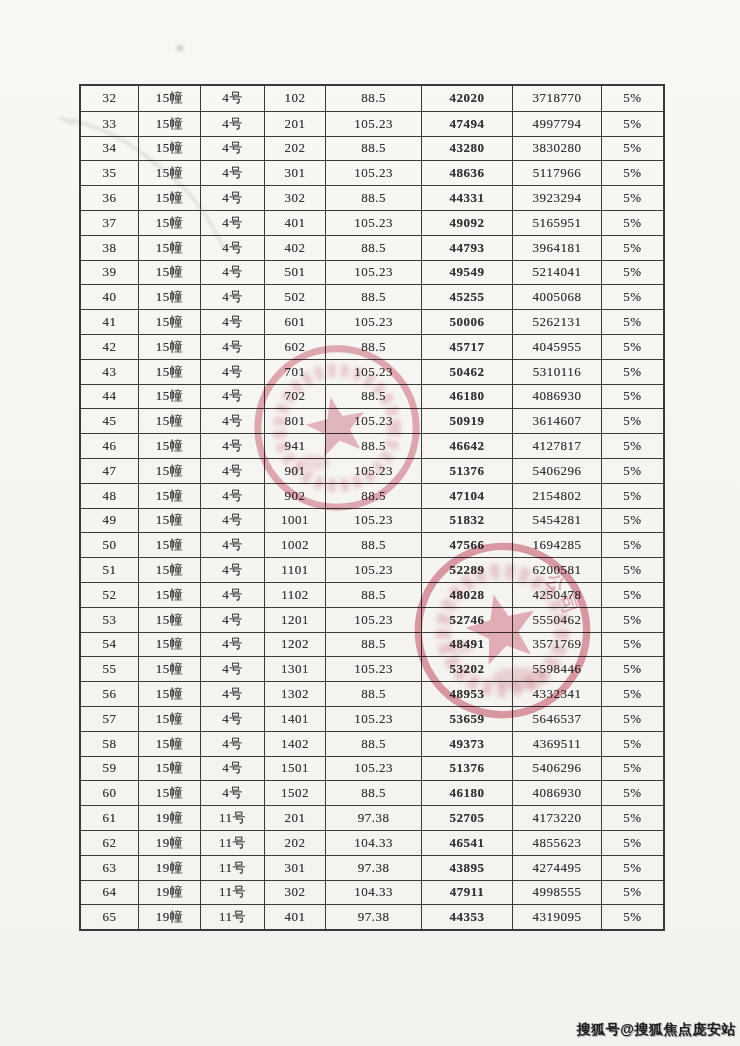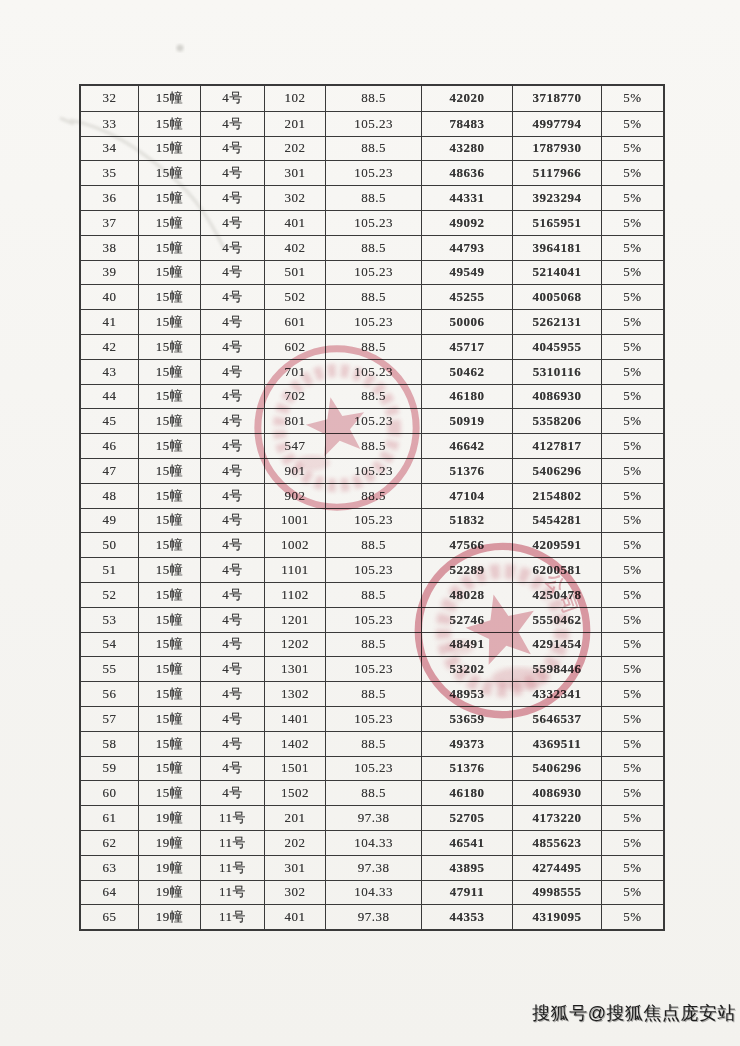--- a/index.html
+++ b/index.html
@@ -28,32 +28,32 @@
     text-shadow:0 0 .6px rgba(55,55,55,.55);
     overflow:hidden; white-space:nowrap;
   }
   .cell:first-child { border-left:none; }
   .c0 { flex:0 0 57px; }
   .c1 { flex:0 0 62px; }
   .c2 { flex:0 0 64px; }
   .c3 { flex:0 0 61px; }
   .c4 { flex:0 0 96px; }
   .c5 { flex:0 0 91px;font-weight:bold; }
-  .c6 { flex:0 0 89px;font-weight:bold; }
+  .c6 { flex:0 0 89px; }
   .c7 { flex:0 0 62px; }
 
   
   .stamp { position:absolute; pointer-events:none; mix-blend-mode:multiply; }
   .stamp-arc-label { font-family:"Liberation Sans",sans-serif; font-weight:bold; }
 
   
   .watermark {
-    position:absolute; right:4px; bottom:21px;
+    position:absolute; right:4px; bottom:7px;
     font-family:"Liberation Sans",sans-serif;
-    font-size:18px; font-weight:400; letter-spacing:.5px;
+    font-size:14px; font-weight:700; letter-spacing:.5px;
     color:#1e1e1e;
     text-shadow:1px 1px 0 rgba(30,30,30,.35), -0.5px -0.5px 0 rgba(120,120,120,.25);
     filter:blur(.3px);
   }
 </style>
 </head>
 <body>
 
 <div class="page">
 
@@ -80,32 +80,32 @@
         <div class="cell c5">42020</div>
         <div class="cell c6">3718770</div>
         <div class="cell c7">5%</div>
       </div>
       <div class="row">
         <div class="cell c0">33</div>
         <div class="cell c1">15幢</div>
         <div class="cell c2">4号</div>
         <div class="cell c3">201</div>
         <div class="cell c4">105.23</div>
-        <div class="cell c5">78483</div>
+        <div class="cell c5">47494</div>
         <div class="cell c6">4997794</div>
         <div class="cell c7">5%</div>
       </div>
       <div class="row">
         <div class="cell c0">34</div>
         <div class="cell c1">15幢</div>
         <div class="cell c2">4号</div>
         <div class="cell c3">202</div>
         <div class="cell c4">88.5</div>
         <div class="cell c5">43280</div>
-        <div class="cell c6">1787930</div>
+        <div class="cell c6">3830280</div>
         <div class="cell c7">5%</div>
       </div>
       <div class="row">
         <div class="cell c0">35</div>
         <div class="cell c1">15幢</div>
         <div class="cell c2">4号</div>
         <div class="cell c3">301</div>
         <div class="cell c4">105.23</div>
         <div class="cell c5">48636</div>
         <div class="cell c6">5117966</div>
@@ -201,28 +201,28 @@
         <div class="cell c6">4086930</div>
         <div class="cell c7">5%</div>
       </div>
       <div class="row">
         <div class="cell c0">45</div>
         <div class="cell c1">15幢</div>
         <div class="cell c2">4号</div>
         <div class="cell c3">801</div>
         <div class="cell c4">105.23</div>
         <div class="cell c5">50919</div>
-        <div class="cell c6">5358206</div>
+        <div class="cell c6">3614607</div>
         <div class="cell c7">5%</div>
       </div>
       <div class="row">
         <div class="cell c0">46</div>
         <div class="cell c1">15幢</div>
         <div class="cell c2">4号</div>
-        <div class="cell c3">547</div>
+        <div class="cell c3">941</div>
         <div class="cell c4">88.5</div>
         <div class="cell c5">46642</div>
         <div class="cell c6">4127817</div>
         <div class="cell c7">5%</div>
       </div>
       <div class="row">
         <div class="cell c0">47</div>
         <div class="cell c1">15幢</div>
         <div class="cell c2">4号</div>
         <div class="cell c3">901</div>
@@ -251,21 +251,21 @@
         <div class="cell c6">5454281</div>
         <div class="cell c7">5%</div>
       </div>
       <div class="row">
         <div class="cell c0">50</div>
         <div class="cell c1">15幢</div>
         <div class="cell c2">4号</div>
         <div class="cell c3">1002</div>
         <div class="cell c4">88.5</div>
         <div class="cell c5">47566</div>
-        <div class="cell c6">4209591</div>
+        <div class="cell c6">1694285</div>
         <div class="cell c7">5%</div>
       </div>
       <div class="row">
         <div class="cell c0">51</div>
         <div class="cell c1">15幢</div>
         <div class="cell c2">4号</div>
         <div class="cell c3">1101</div>
         <div class="cell c4">105.23</div>
         <div class="cell c5">52289</div>
         <div class="cell c6">6200581</div>
@@ -291,21 +291,21 @@
         <div class="cell c6">5550462</div>
         <div class="cell c7">5%</div>
       </div>
       <div class="row">
         <div class="cell c0">54</div>
         <div class="cell c1">15幢</div>
         <div class="cell c2">4号</div>
         <div class="cell c3">1202</div>
         <div class="cell c4">88.5</div>
         <div class="cell c5">48491</div>
-        <div class="cell c6">4291454</div>
+        <div class="cell c6">3571769</div>
         <div class="cell c7">5%</div>
       </div>
       <div class="row">
         <div class="cell c0">55</div>
         <div class="cell c1">15幢</div>
         <div class="cell c2">4号</div>
         <div class="cell c3">1301</div>
         <div class="cell c4">105.23</div>
         <div class="cell c5">53202</div>
         <div class="cell c6">5598446</div>

